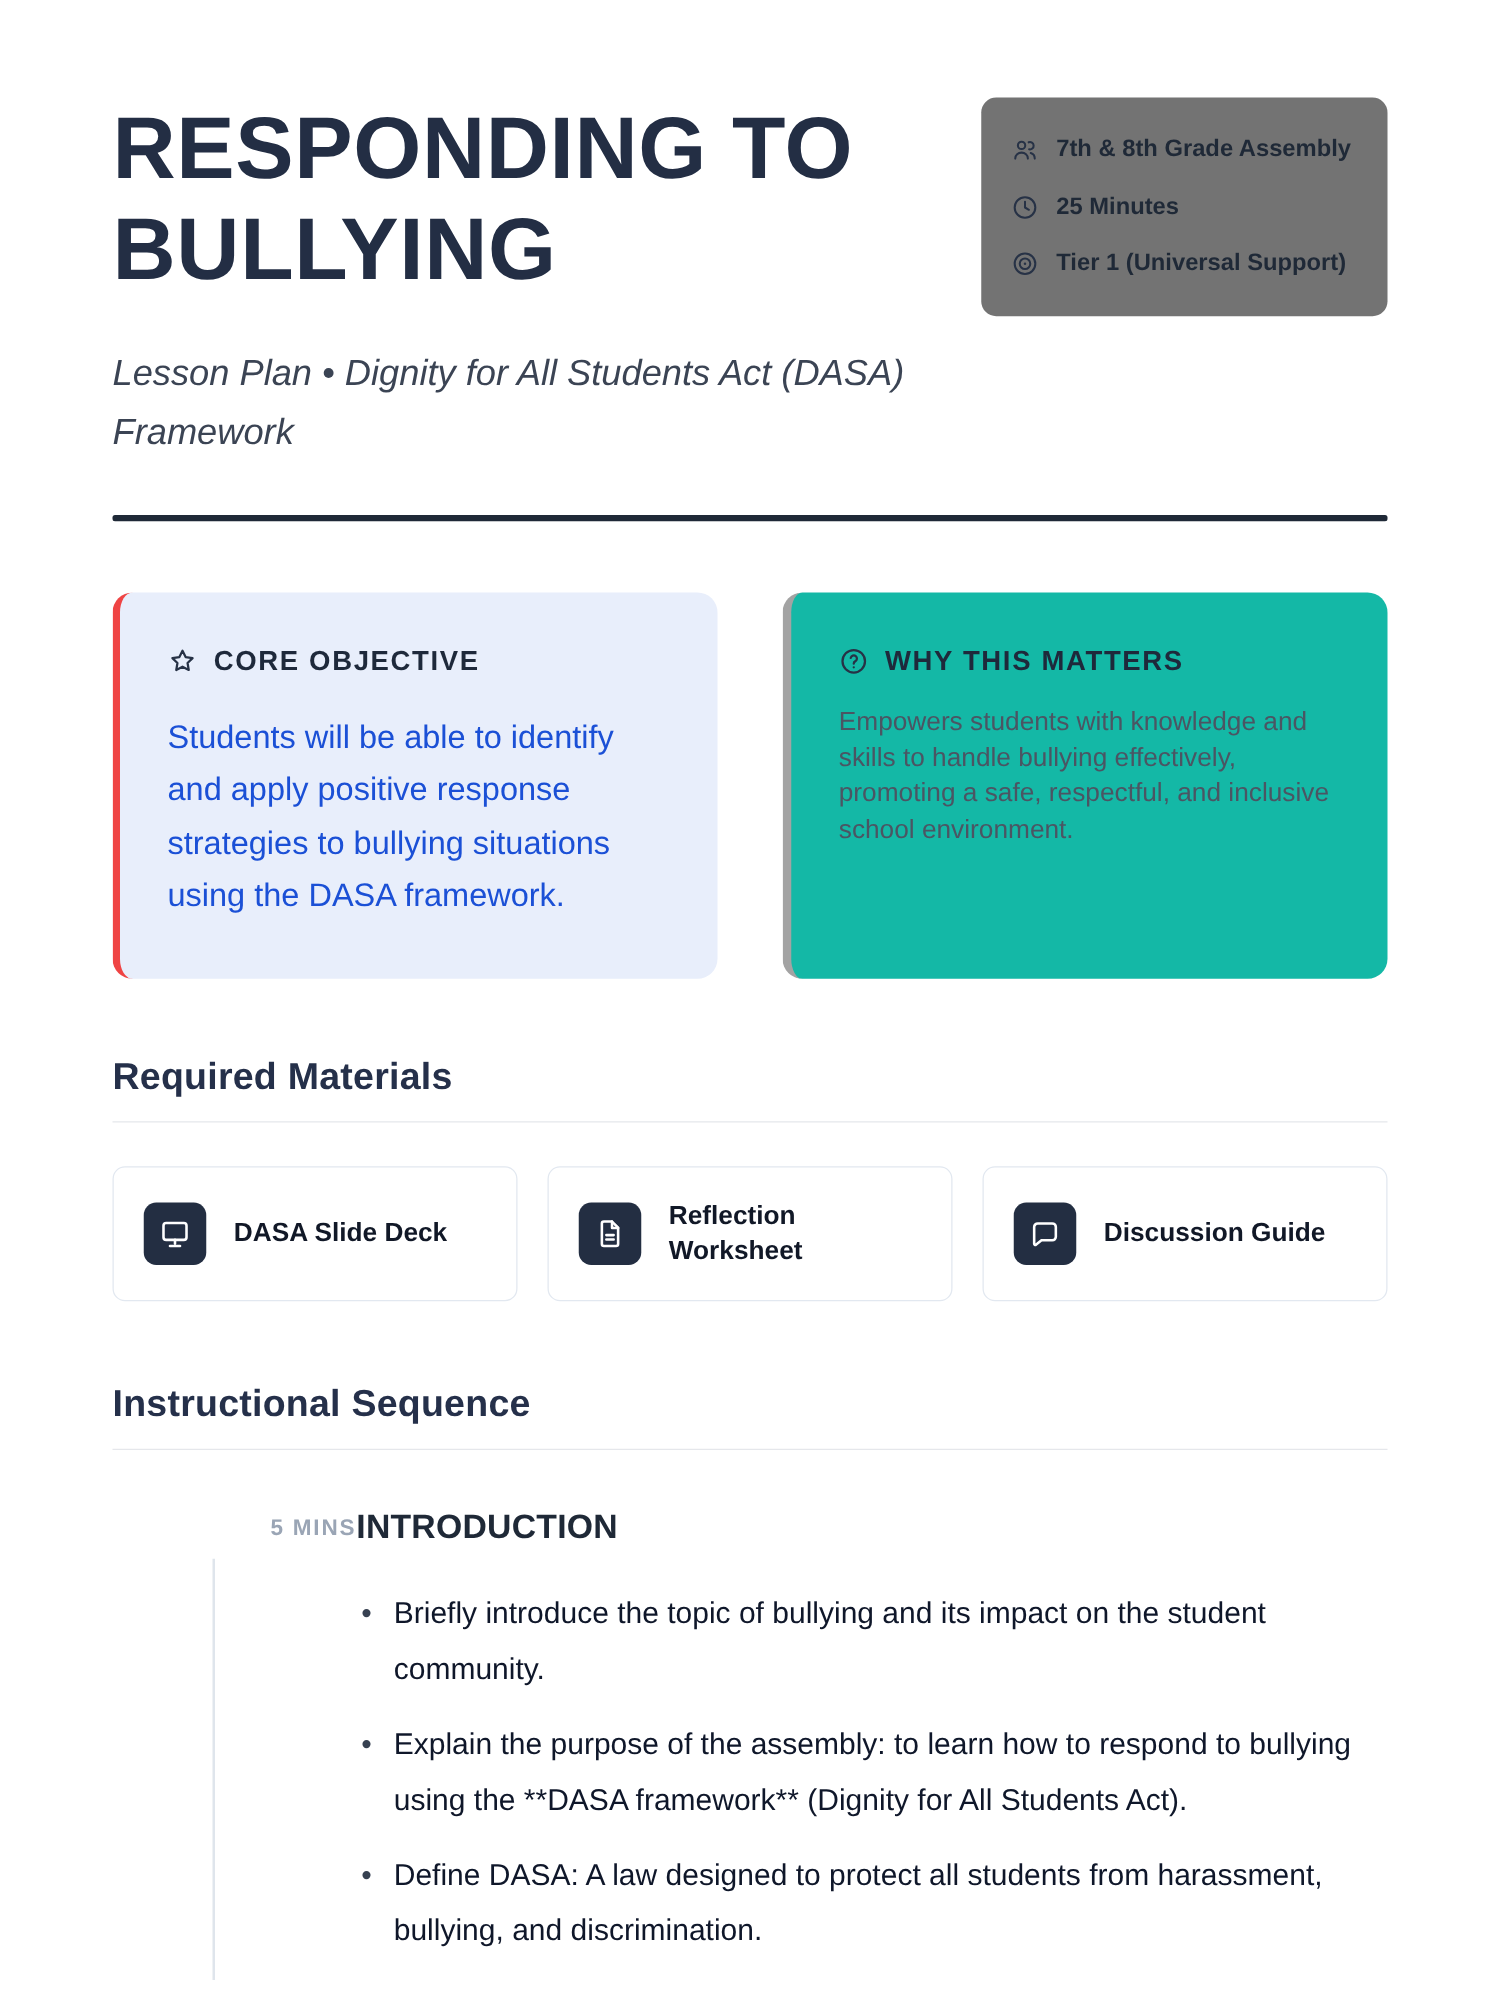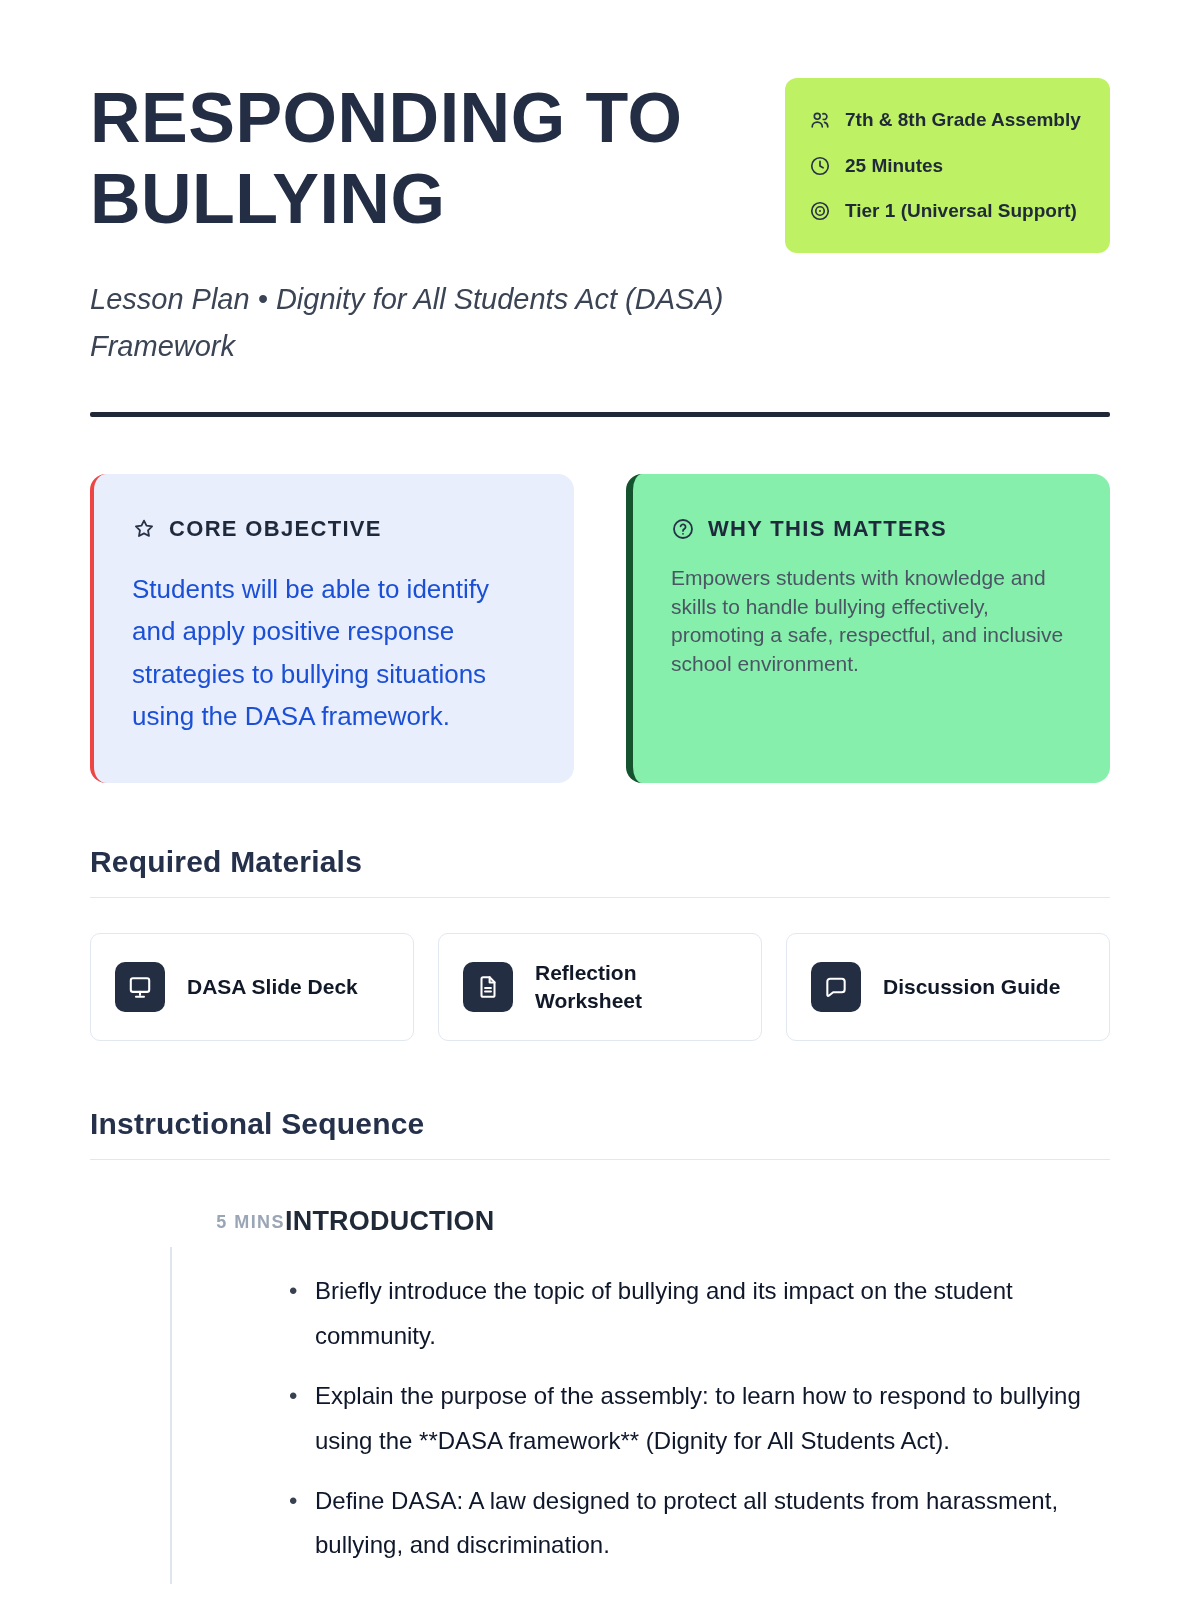--- a/index.html
+++ b/index.html
@@ -30,41 +30,41 @@
   .doc-subtitle {
     margin-top: 36px;
     font-size: 29px;
     font-style: italic;
     line-height: 1.62;
     color: #3b4454;
   }
   .meta-box {
     width: 325px;
     flex: 0 0 325px;
-    background: #bef264;
+    background: #737373;
     border-radius: 12px;
     padding: 28px 24px;
     display: flex;
     flex-direction: column;
     gap: 18px;
   }
   .meta-row { display: flex; align-items: flex-start; gap: 14px; }
   .meta-row svg { width: 22px; height: 22px; flex: 0 0 22px; margin-top: 3px; color: #273246; }
   .meta-label { font-size: 19px; font-weight: 700; line-height: 1.45; color: #1f2937; }
 
   .divider { margin-top: 42px; height: 5px; background: #1f2937; border-radius: 2px; }
 
   
   .callouts { margin-top: 57px; display: grid; grid-template-columns: 1fr 1fr; gap: 52px; }
   .callout {
     border-radius: 16px;
     padding: 42px 42px 46px 38px;
   }
-  .callout.objective { background: #e8eefb; border-left: 4px solid #ef4444; }
-  .callout.why { background: #86efac; border-left: 7px solid #14532d; }
+  .callout.objective { background: #e8eefb; border-left: 6px solid #ef4444; }
+  .callout.why { background: #14b8a6; border-left: 7px solid #a3a3a3; }
   .callout-head { display: flex; align-items: center; gap: 13px; }
   .callout-head svg { width: 24px; height: 24px; color: #273246; }
   .callout-title { font-size: 22px; font-weight: 800; letter-spacing: 0.06em; color: #1e293b; }
   .objective-body { margin-top: 26px; font-size: 26px; line-height: 1.62; font-weight: 500; color: #1b50d6; }
   .why-body { margin-top: 22px; font-size: 21px; line-height: 1.36; color: #4b5563; }
 
   
   .section-heading {
     font-size: 30px;
     font-weight: 800;

